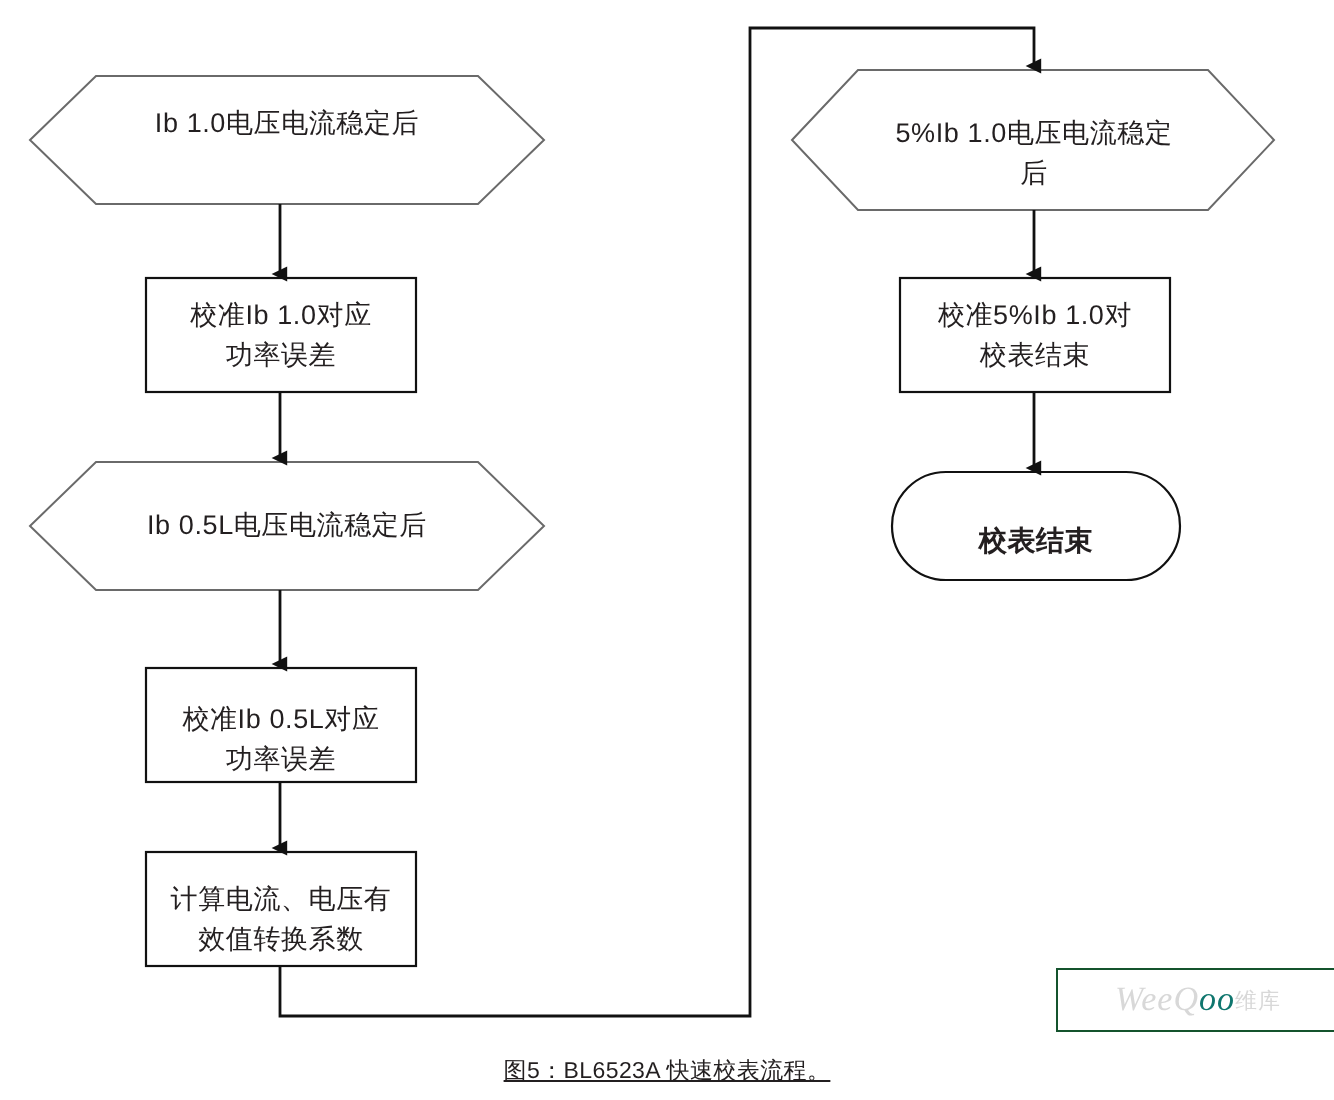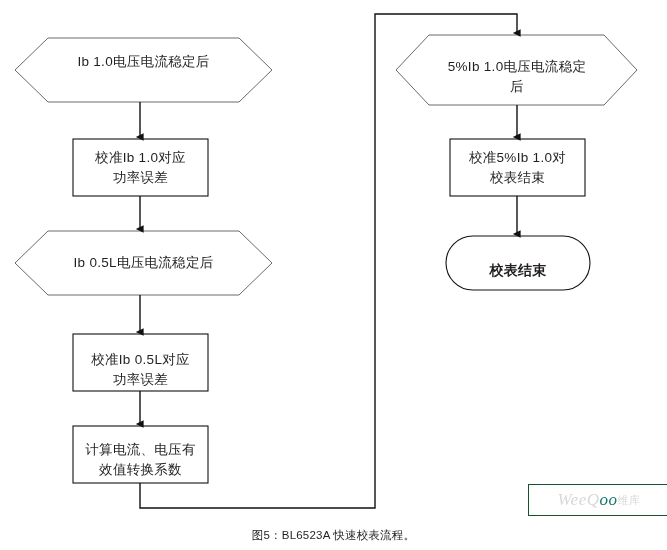--- a/index.html
+++ b/index.html
@@ -38,20 +38,21 @@
   .caption {
     position: absolute;
     left: 0;
     top: 528px;
     width: 667px;
     text-align: center;
     font-family: "Liberation Sans", sans-serif;
     font-size: 11.5px;
     color: #231f20;
     letter-spacing: 0.2px;
+    text-decoration: underline;
   }
   .watermark {
     position: absolute;
     left: 528px;
     top: 484px;
     width: 140px;
     height: 30px;
     border: 1px solid #14532d;
     display: flex;
     align-items: center;

